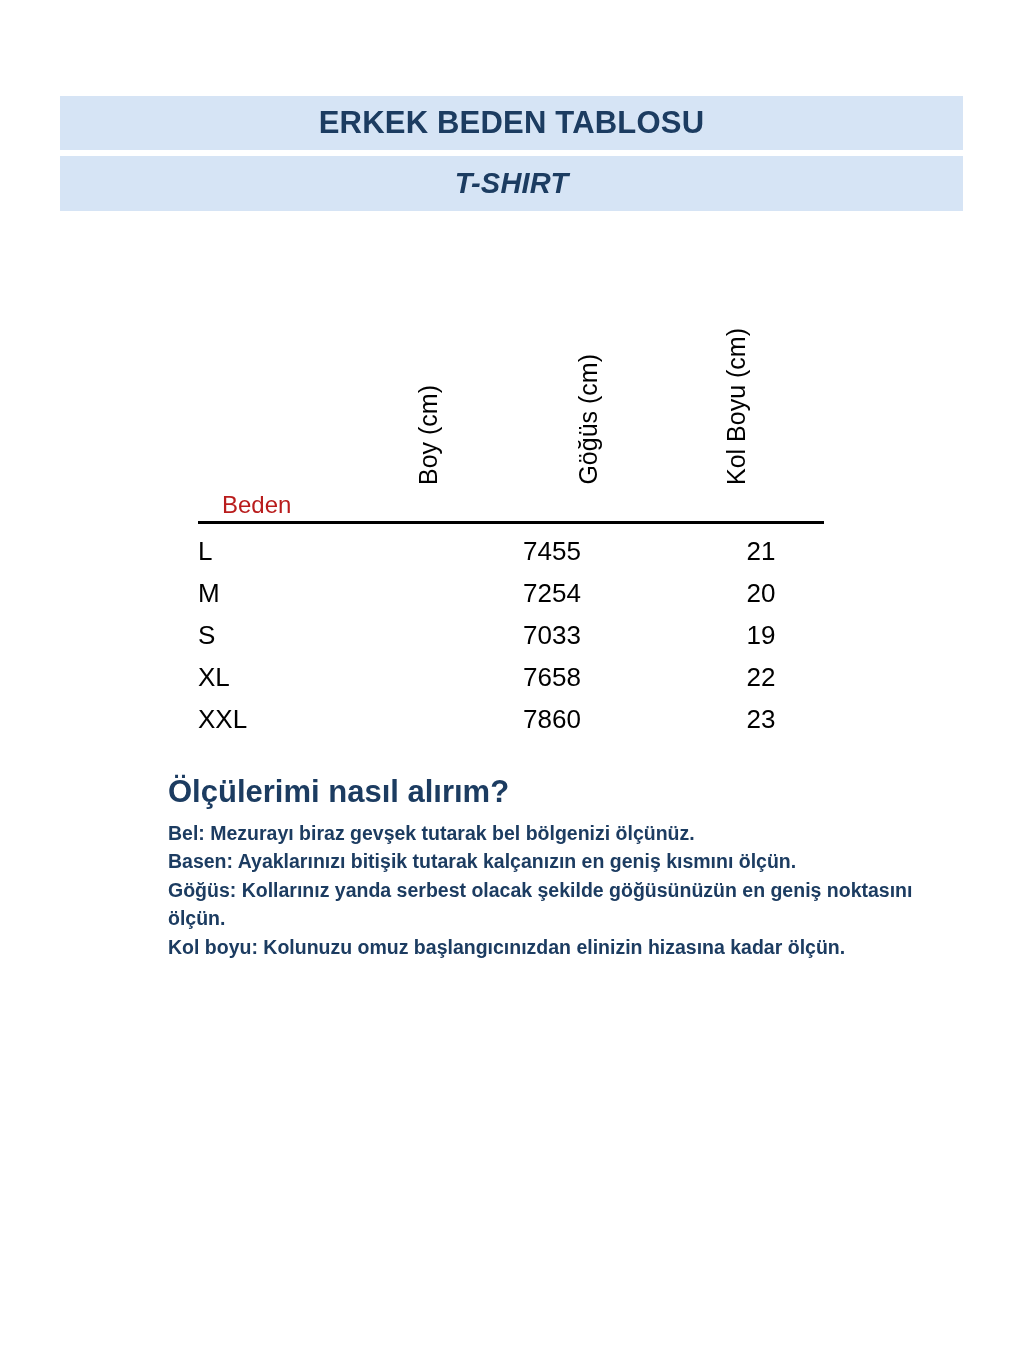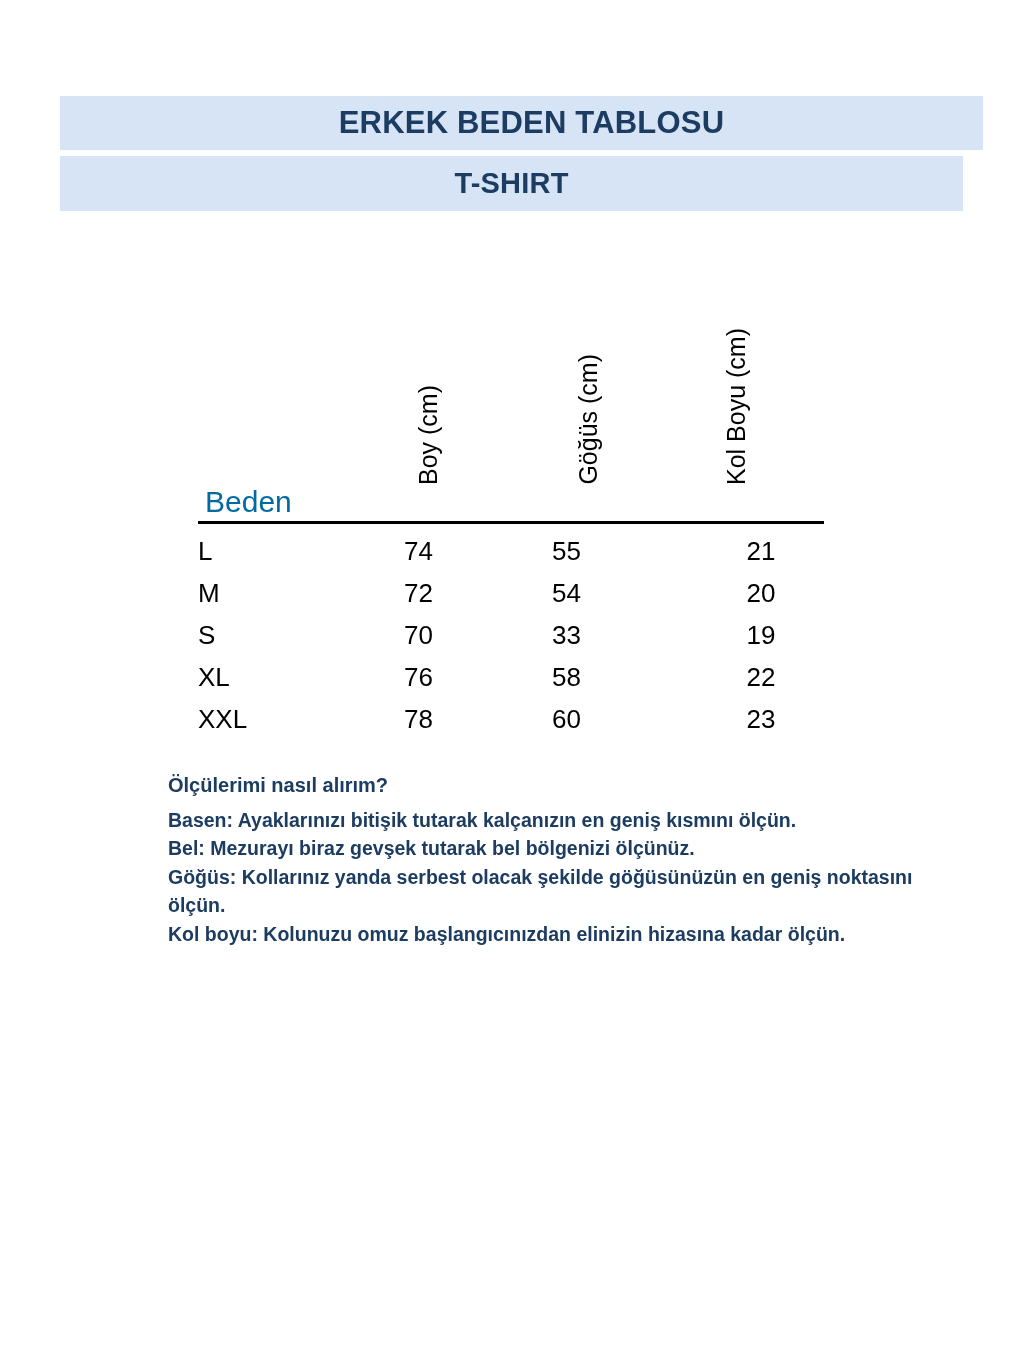--- a/index.html
+++ b/index.html
@@ -31,26 +31,26 @@
     align-items: center;
     justify-content: center;
     color: #1c3c61;
     font-weight: bold;
     letter-spacing: 0.2px;
   }
   .banner-1 {
     top: 96px;
     height: 54px;
     font-size: 31px;
-    padding-left: 20px;
   }
   .banner-2 {
     top: 156px;
     height: 55px;
     font-size: 29px;
+    font-style: italic;
   }
 
   
   .size-table {
     position: absolute;
     left: 198px;
     top: 285px;
     width: 626px;
   }
 
@@ -71,24 +71,24 @@
   .vhead-boy      { left: 218px; }
   .vhead-gogus    { left: 378px; }
   .vhead-kolboyu  { left: 526px; }
 
   .beden-row {
     position: relative;
     height: 36px;
   }
   .beden-label {
     position: absolute;
-    left: 7px;
+    left: 24px;
     bottom: 2px;
-    font-size: 30px;
-    color: #0369a1;
+    font-size: 24px;
+    color: #b91c1c;
   }
 
   .rule {
     width: 100%;
     height: 3px;
     background: #000000;
   }
 
   table.data {
     border-collapse: collapse;
@@ -97,33 +97,33 @@
     margin-top: 6px;
   }
   table.data td {
     font-size: 26px;
     color: #000000;
     padding: 7px 0 7px 0;
     line-height: 1.08;
     border: none;
   }
   td.c-size  { width: 206px; text-align: left; padding-left: 10px; }
-  td.c-num-1 { width: 148px; padding-right: 12px; }
+  td.c-num-1 { width: 148px; text-align: right; padding-right: 12px; }
   td.c-num-2 { width: 146px; text-align: left; padding-right: 16px; }
   td.c-num-3 { width: 126px; text-align: center; padding-right: 10px; }
 
   
   .howto {
     position: absolute;
     left: 168px;
     top: 774px;
     width: 760px;
   }
   .howto-title {
-    font-size: 20px;
+    font-size: 31px;
     font-weight: bold;
     color: #1c3c61;
     margin: 0 0 9px 0;
     line-height: 1.15;
   }
   .howto-list {
     font-size: 19.5px;
     font-weight: bold;
     color: #1c3c61;
     line-height: 1.46;
@@ -191,20 +191,20 @@
           <td class="c-num-2">60</td>
           <td class="c-num-3">23</td>
         </tr>
       </tbody>
     </table>
   </div>
 
   <div class="howto">
     <h2 class="howto-title">Ölçülerimi nasıl alırım?</h2>
     <div class="howto-list">
+      <p>Bel: Mezurayı biraz gevşek tutarak bel bölgenizi ölçünüz.</p>
       <p>Basen: Ayaklarınızı bitişik tutarak kalçanızın en geniş kısmını ölçün.</p>
-      <p>Bel: Mezurayı biraz gevşek tutarak bel bölgenizi ölçünüz.</p>
       <p>Göğüs: Kollarınız yanda serbest olacak şekilde göğüsünüzün en geniş noktasını ölçün.</p>
       <p>Kol boyu: Kolunuzu omuz başlangıcınızdan elinizin hizasına kadar ölçün.</p>
     </div>
   </div>
 
 </div>
 
 </body></html>

